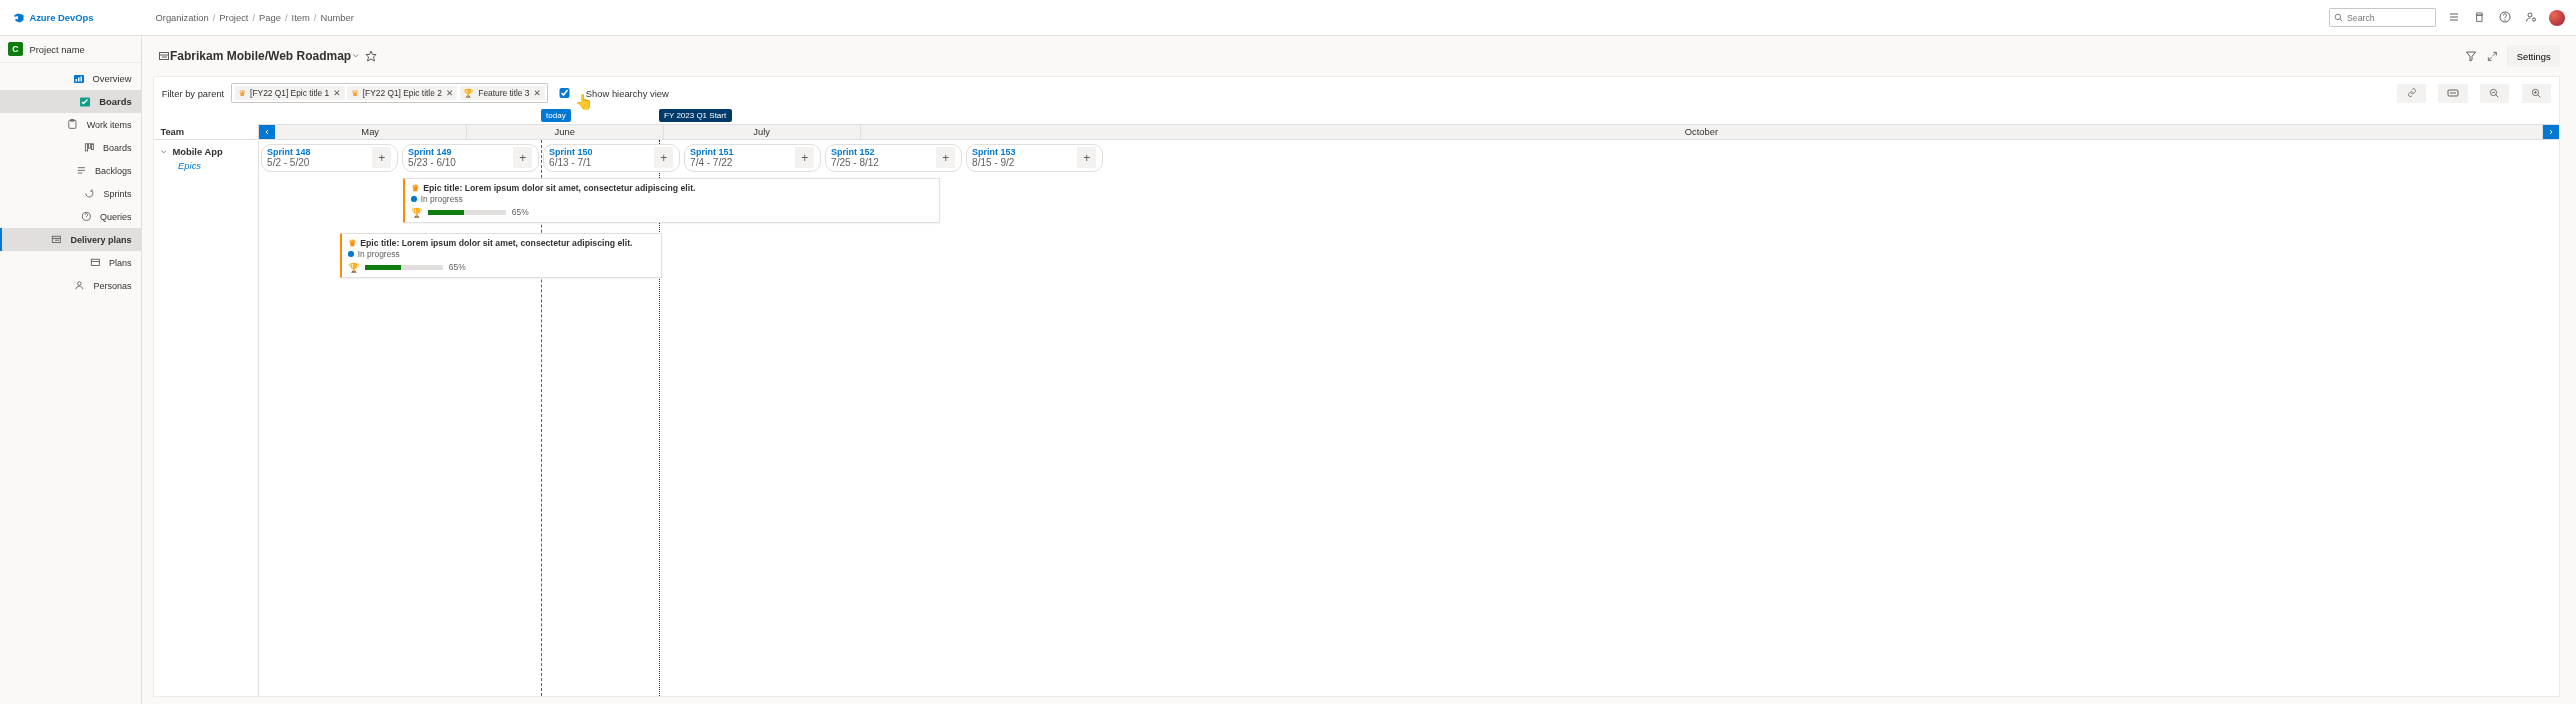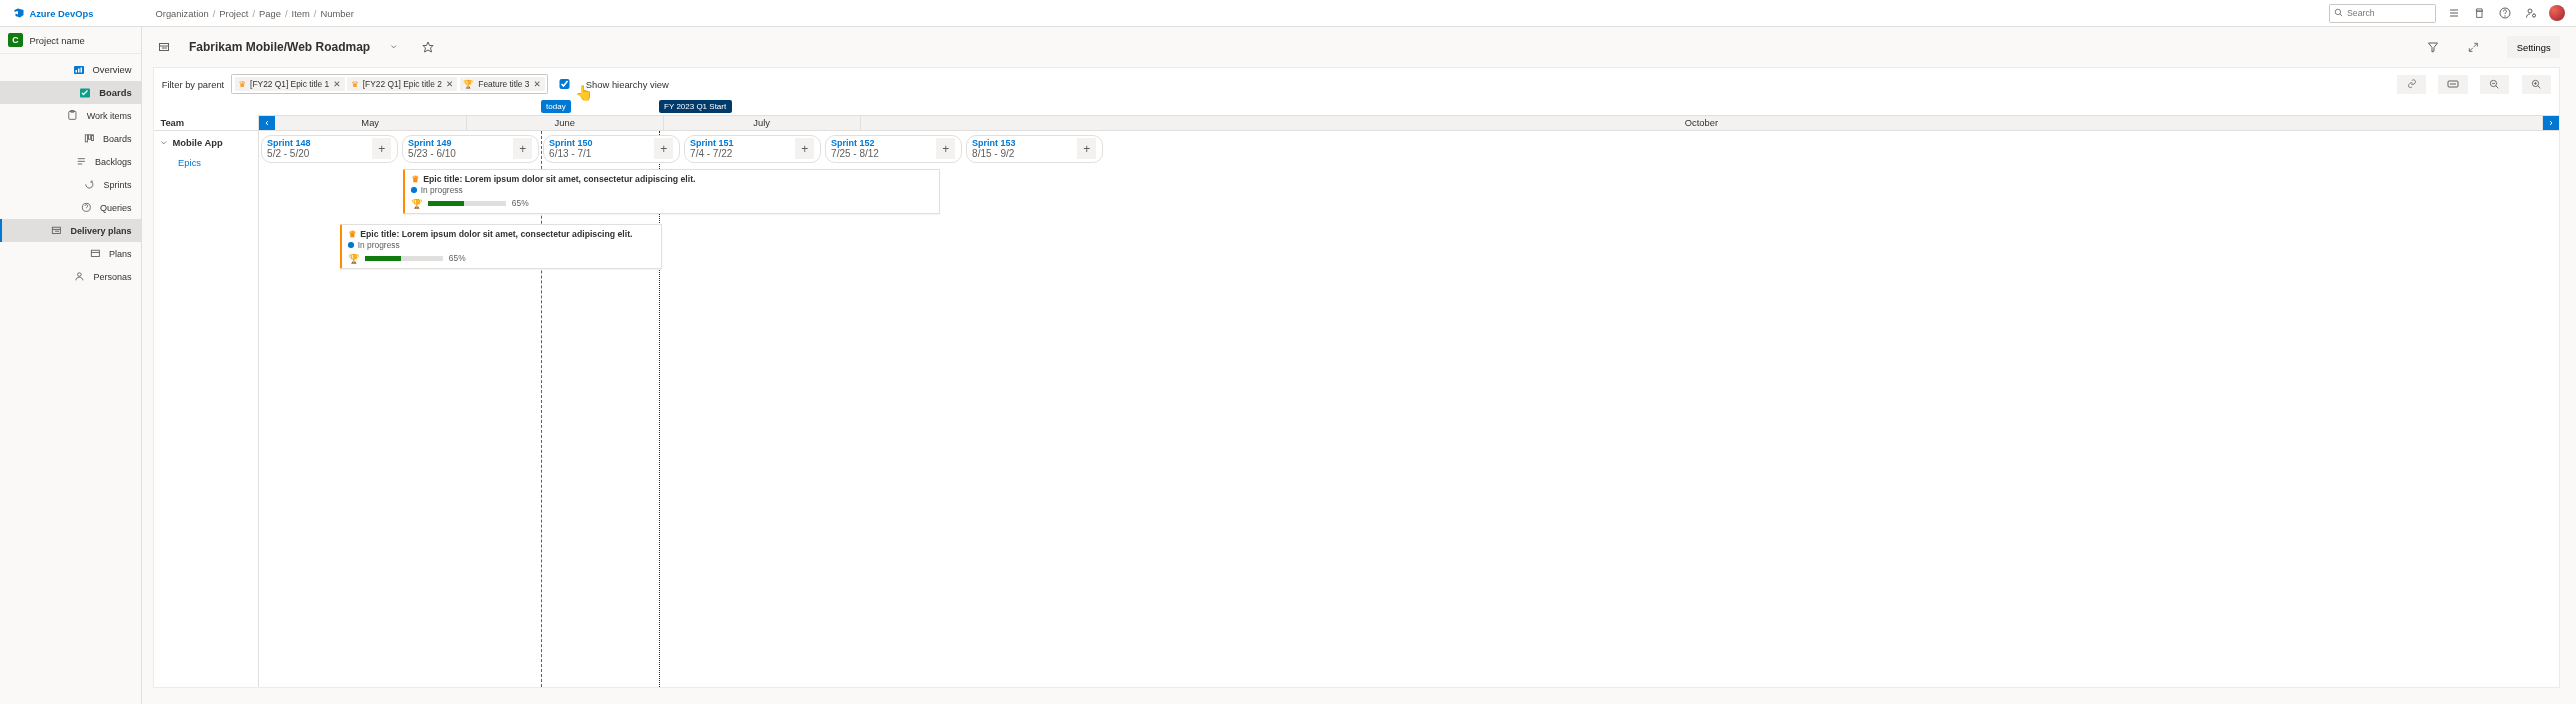--- a/index.html
+++ b/index.html
@@ -1,19 +1,19 @@
 <!DOCTYPE html>
 <html style="font-size:10.7px"><head>
 <meta charset="utf-8">
 <style>
 * { box-sizing: border-box; margin: 0; padding: 0; font-family: "Segoe UI", -apple-system, sans-serif; }
 body { background: #fff; color: #323130; font-size: 9.4px; width: 2576px; height: 704px; overflow: hidden; }
 
 
-.topbar { height: 27px; display: flex; align-items: center; border-bottom: 0.7px solid #e1dfdd; padding: 0 5.4px; }
+.topbar { height: 36px; display: flex; align-items: center; border-bottom: 0.7px solid #e1dfdd; padding: 0 5.4px; }
 .topbar .brand { display: flex; align-items: center; gap: 4px; color: #0078d4; font-weight: 600; padding: 0 8px; cursor: pointer; }
 .topbar .brand svg { width: 12px; height: 12px; }
 .breadcrumbs { display: flex; align-items: center; gap: 4px; margin-left: 54px; color: #605e5c; }
 .breadcrumbs span.sep { color: #a19f9d; }
 .breadcrumbs a { color: #605e5c; text-decoration: none; cursor: pointer; }
 .topbar .spacer { flex: 1; }
 .searchbox { display: flex; align-items: center; border: 0.7px solid #c8c6c4; border-radius: 1.3px; height: 19px; width: 107px; padding: 0 4px; gap: 4px; }
 .searchbox input { border: none; outline: none; width: 100%; font-size: 8.7px; }
 .top-icons { display: flex; align-items: center; gap: 12px; margin-left: 12px; padding-right: 5.4px; }
 .icon-btn { width: 13.4px; height: 13.4px; display: flex; align-items: center; justify-content: center; color: #605e5c; cursor: pointer; }
@@ -29,21 +29,21 @@
 .nav { padding-top: 4px; }
 .nav-item { display: flex; align-items: center; gap: 8px; height: 23px; padding: 0 9.4px; color: #323130; cursor: pointer; justify-content: flex-end; }
 .nav-item.cat { font-weight: 400; }
 .nav-item.sub { padding-left: 9.4px; font-size: 9px; }
 .nav-item.active-cat { background: #e1dfdd; font-weight: 600; border-left: 2px solid transparent; padding-left: 7.4px; position: relative; }
 .nav-item.active-sub { background: #e1dfdd; font-weight: 600; border-left: 2px solid #0078d4; padding-left: 7.4px; }
 .nav-item .ico { width: 12px; height: 12px; display: flex; align-items: center; justify-content: center; color: #605e5c; }
 .nav-item.active-cat .ico.boards-ico, .nav-item .ico.overview-ico { color: #fff; }
 
 .content { flex: 1; background: #faf9f8; display: flex; flex-direction: column; overflow: hidden; }
-.page-head { height: 32px; display: flex; align-items: center; padding: 8px 16px 0 16px; gap: 19px; }
+.page-head { height: 32px; display: flex; align-items: center; padding: 8px 16px 0 16px; gap: 0; }
 .page-head .page-icon { color: #605e5c; }
 .page-head h1 { font-size: 12px; font-weight: 600; }
 .page-head .chev { color: #605e5c; cursor: pointer; }
 .page-head .star { color: #605e5c; cursor: pointer; margin-left: 4px; }
 .page-head .spacer { flex: 1; }
 .page-head .tool { width: 21.5px; height: 21.5px; display: flex; align-items: center; justify-content: center; color: #605e5c; cursor: pointer; }
 .settings-btn { background: #f3f2f1; border: none; height: 21.5px; padding: 0 9.4px; font-size: 9.4px; cursor: pointer; margin-left: 4px; }
 
 .panel { background: #fff; margin: 8px 16px 16px 10.7px; border: 0.7px solid #edebe9; flex: 1; display: flex; flex-direction: column; overflow: hidden; }
 
@@ -72,21 +72,21 @@
 .nav-arrow.left { position: absolute; left: 0; top: 0; bottom: 0; z-index: 3; }
 .nav-arrow.right { position: absolute; right: 0; top: 0; bottom: 0; z-index: 3; }
 .months { flex: 1; display: flex; }
 .month { border-right: 0.7px solid #e1dfdd; display: flex; align-items: center; justify-content: center; }
 
 .body-area { flex: 1; display: flex; overflow: hidden; position: relative; }
 .left-col { width: 105px; flex-shrink: 0; border-right: 0.7px solid #e1dfdd; padding: 6.7px 5.4px; }
 .team-row { display: flex; align-items: center; gap: 4px; cursor: pointer; }
 .team-row .chev { color: #605e5c; }
 .team-row .teamname { font-weight: 600; }
-.epics-line { color: #0078d4; margin-left: 19px; margin-top: 9px; cursor: pointer; }
+.epics-line { color: #0078d4; margin-left: 19px; margin-top: 3px; cursor: pointer; font-style: italic; }
 
 .grid { flex: 1; position: relative; }
 .sprint-row { display: flex; position: absolute; top: 0; left: 0; right: 0; height: 32px; }
 .sprint { width: 137px; margin: 4px 2px; border: 0.7px solid #e1dfdd; border-radius: 10px; padding: 2.7px 5.4px; background: #fff; flex-shrink: 0; display: flex; gap: 5.4px; height: 28px; }
 .sprint .info { flex: 1; }
 .sprint .title { color: #0078d4; font-weight: 600; font-size: 9px; cursor: pointer; }
 .sprint .dates { color: #605e5c; font-size: 10px; }
 .sprint .add { width: 19px; display: flex; align-items: center; justify-content: center; background: #f3f2f1; cursor: pointer; color: #605e5c; font-size: 12px; }
 
 .vline { position: absolute; top: 0; bottom: 0; width: 0.7px; }

